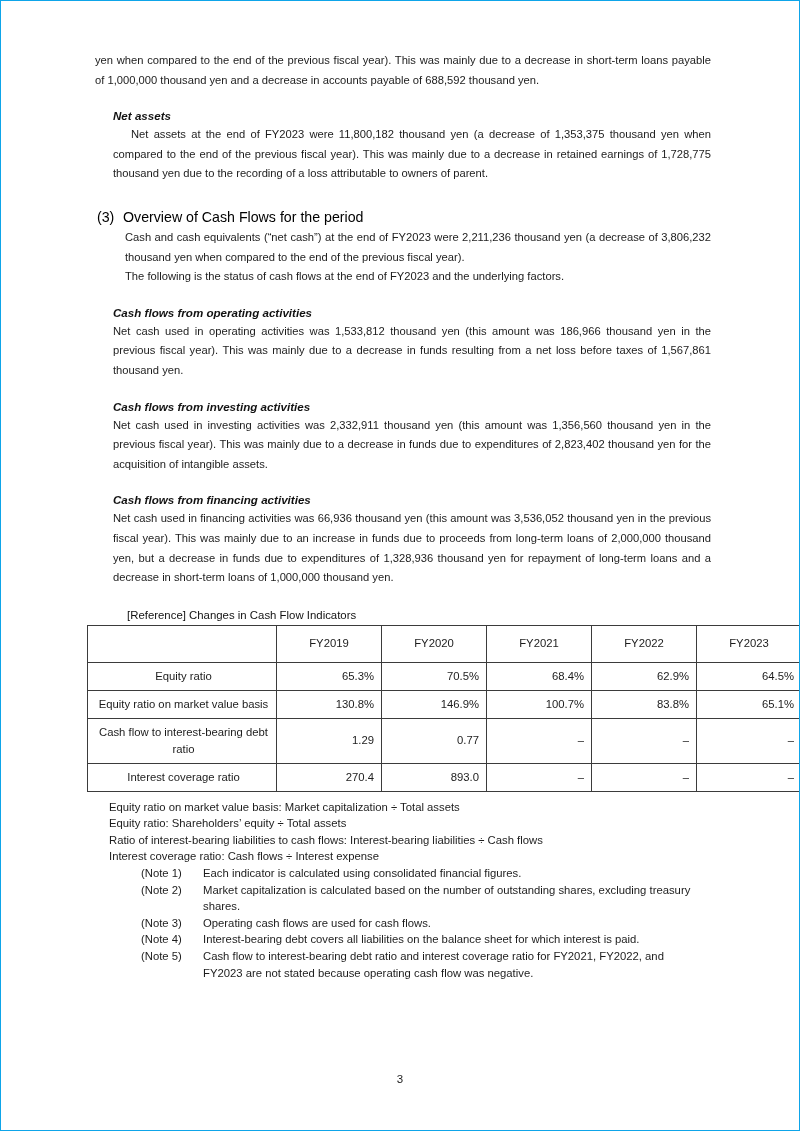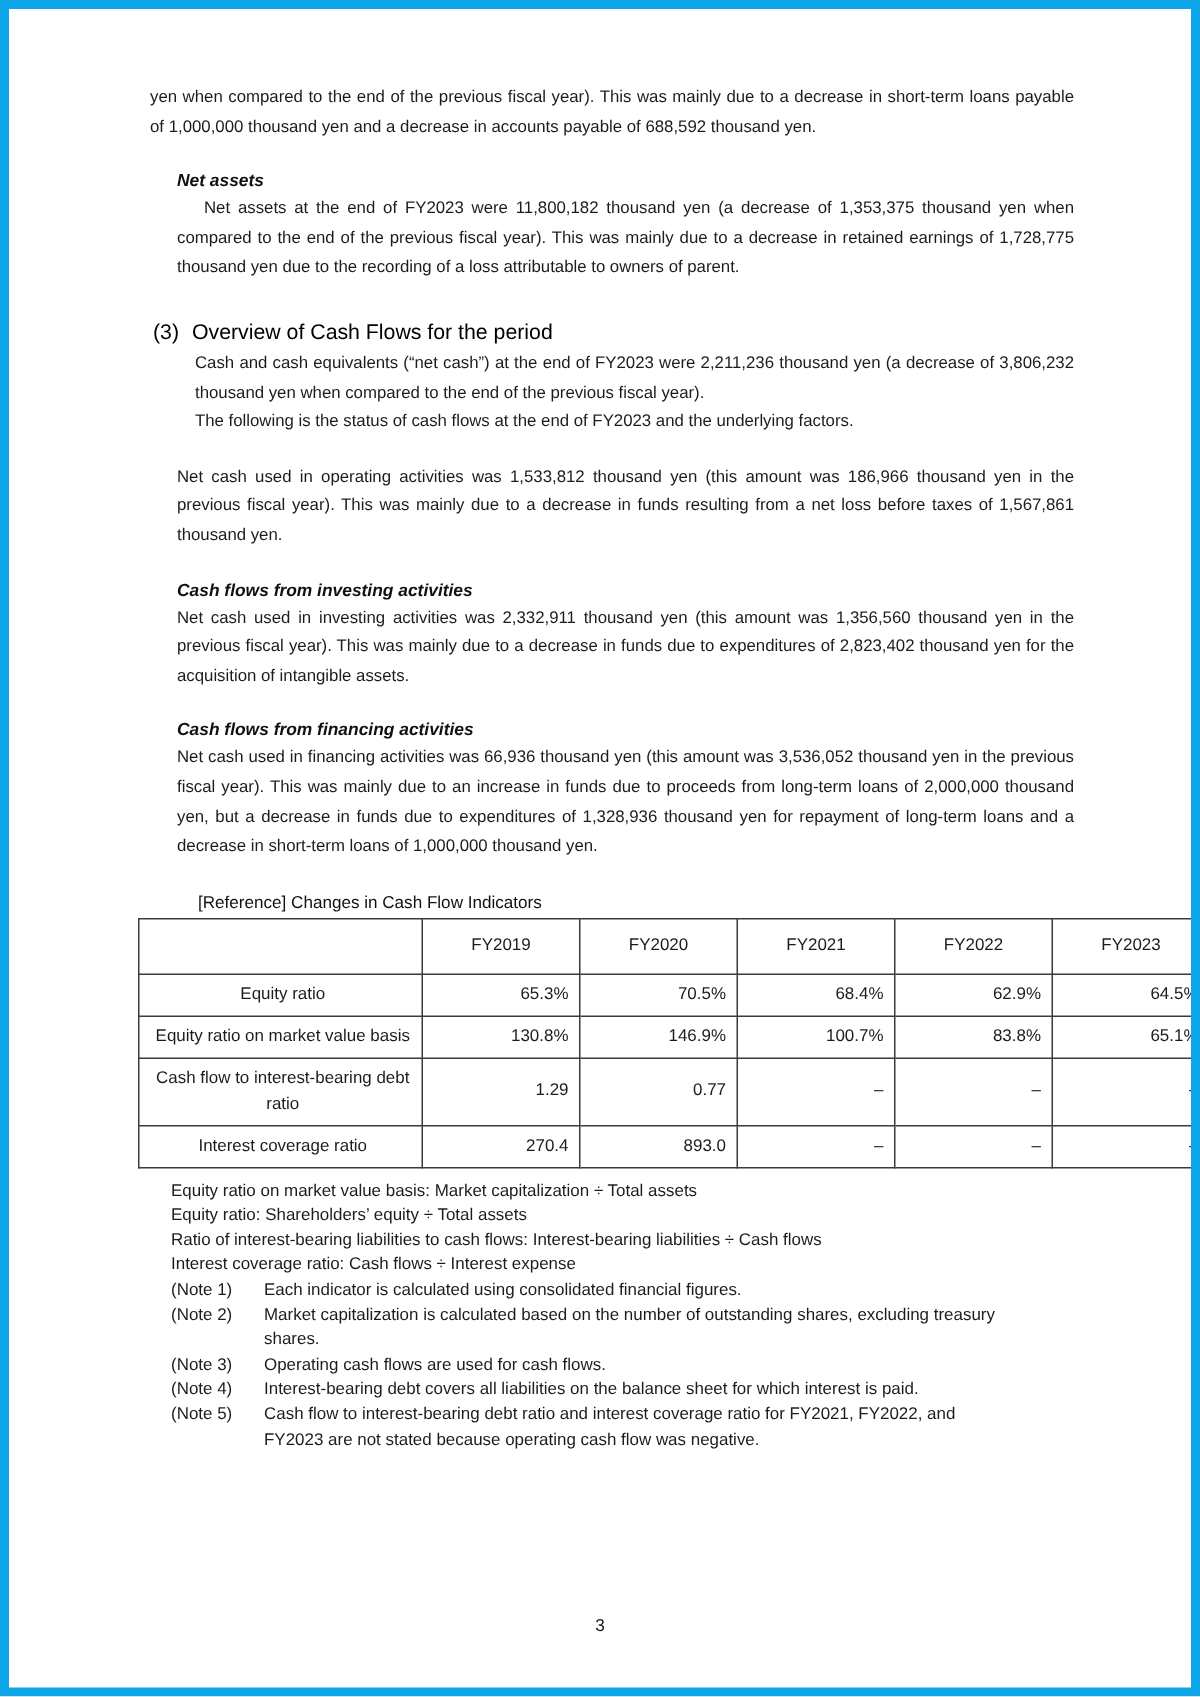--- a/index.html
+++ b/index.html
@@ -11,21 +11,21 @@
   body {
     font-family: "Liberation Sans", sans-serif;
     color: #000000;
   }
   .page {
     position: relative;
     width: 800px;
     height: 1131px;
     box-sizing: border-box;
     background: #ffffff;
-    border: 6px solid #0ea5e9;
+    border: 1px solid #0ea5e9;
     overflow: hidden;
   }
   .content {
     position: absolute;
     left: 94px;
     top: 50px;
     width: 616px;
   }
 
   p.body-text {
@@ -130,20 +130,21 @@
   }
   .note-row {
     display: flex;
     font-size: 11.3px;
     line-height: 16.6px;
     color: #1c1c1c;
   }
   .note-row .note-tag {
     flex: 0 0 62px;
     white-space: nowrap;
+    margin-left: 32px;
   }
   .note-row .note-text {
     flex: 1 1 auto;
   }
   .note-row .note-text .cont {
     display: block;
     padding-left: 0;
   }
 
   .page-number {
@@ -176,20 +177,21 @@
     <h2 class="section-head">
       <span class="num">(3)</span><span>Overview of Cash Flows for the period</span>
     </h2>
     <div class="section-body">
       <p class="body-text">Cash and cash equivalents (“net cash”) at the end of FY2023 were 2,211,236 thousand yen (a decrease of 3,806,232 thousand yen when compared to the end of the previous fiscal year).</p>
       <p class="body-text">The following is the status of cash flows at the end of FY2023 and the underlying factors.</p>
     </div>
 
     <div class="gap-md"></div>
 
+    <h3 class="sub-head">Cash flows from operating activities</h3>
     <div class="sub-block">
       <p class="body-text">Net cash used in operating activities was 1,533,812 thousand yen (this amount was 186,966 thousand yen in the previous fiscal year). This was mainly due to a decrease in funds resulting from a net loss before taxes of 1,567,861 thousand yen.</p>
     </div>
 
     <div class="gap-md"></div>
 
     <h3 class="sub-head">Cash flows from investing activities</h3>
     <div class="sub-block">
       <p class="body-text">Net cash used in investing activities was 2,332,911 thousand yen (this amount was 1,356,560 thousand yen in the previous fiscal year). This was mainly due to a decrease in funds due to expenditures of 2,823,402 thousand yen for the acquisition of intangible assets.</p>
     </div>

